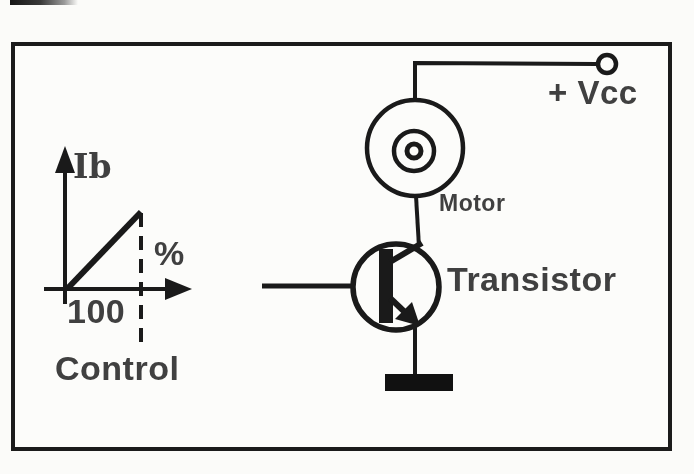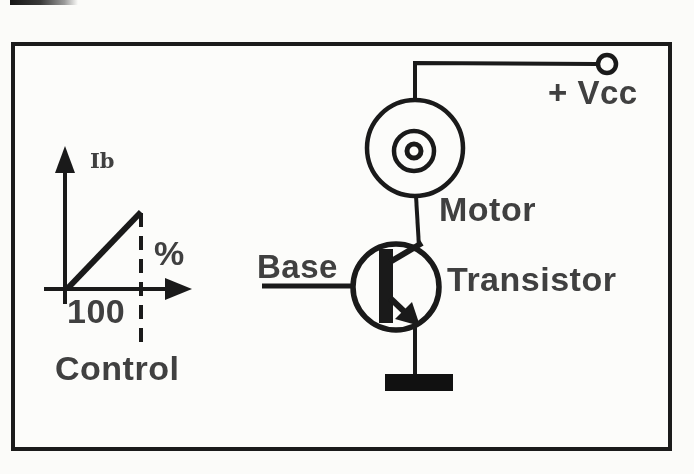--- a/index.html
+++ b/index.html
@@ -37,27 +37,27 @@
     width: 694px; height: 474px;
   }
   .label {
     position: absolute;
     color: #404040;
     font-weight: 600;
     line-height: 1;
     letter-spacing: 0.5px;
     white-space: nowrap;
   }
-  .lbl-ib        { left: 90px;  top: 150px; font-size: 21px; font-family: "DejaVu Serif", serif; letter-spacing: 0; }
+  .lbl-ib        { left: 73px;  top: 150px; font-size: 33px; font-family: "DejaVu Serif", serif; letter-spacing: 0; }
   .lbl-percent   { left: 154px; top: 236px; font-size: 34px; }
   .lbl-hundred   { left: 67px;  top: 294px; font-size: 34px; }
   .lbl-control   { left: 55px;  top: 351px; font-size: 34px; text-align: right; }
   .lbl-base      { left: 257px; top: 250px; font-size: 33px; }
   .lbl-transistor{ left: 447px; top: 262px; font-size: 34px; }
-  .lbl-motor     { left: 439px; top: 192px; font-size: 34px; }
+  .lbl-motor     { left: 439px; top: 192px; font-size: 23px; }
   .lbl-vcc       { left: 548px; top: 76px;  font-size: 33px; }
 </style>
 </head>
 <body>
 
 <div id="stage">
 
   <div id="scan-artifact"></div>
   <div id="figure-border"></div>
 
@@ -91,16 +91,15 @@
       <rect x="385" y="374" width="68" height="17" fill="#111" stroke="none"></rect>
     </g>
   </svg>
 
   <div class="label lbl-ib">Ib</div>
   <div class="label lbl-percent">%</div>
   <div class="label lbl-hundred">100</div>
   <div class="label lbl-control">Control</div>
   <div class="label lbl-vcc">+ Vcc</div>
   <div class="label lbl-motor">Motor</div>
-  <div class="label lbl-base">Base</div>
   <div class="label lbl-transistor">Transistor</div>
 
 </div>
 
 </body></html>

